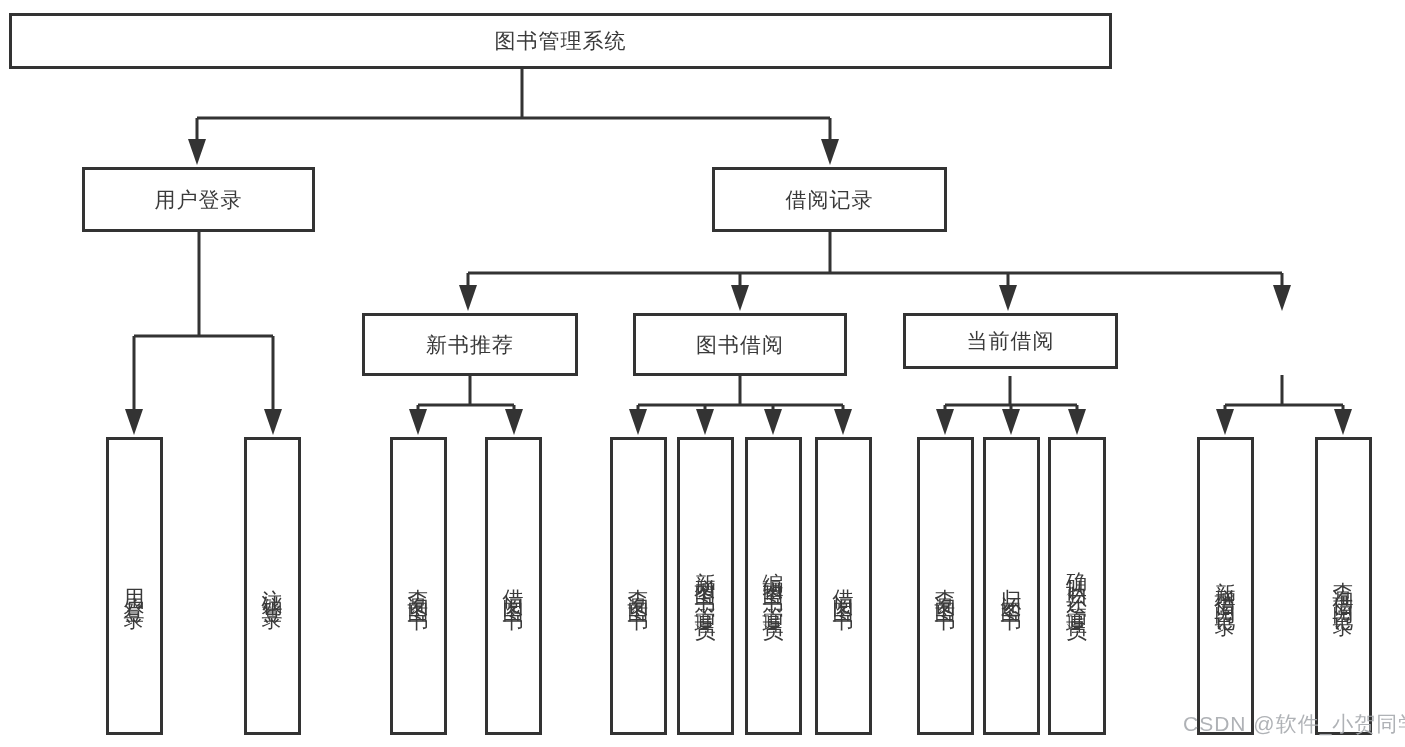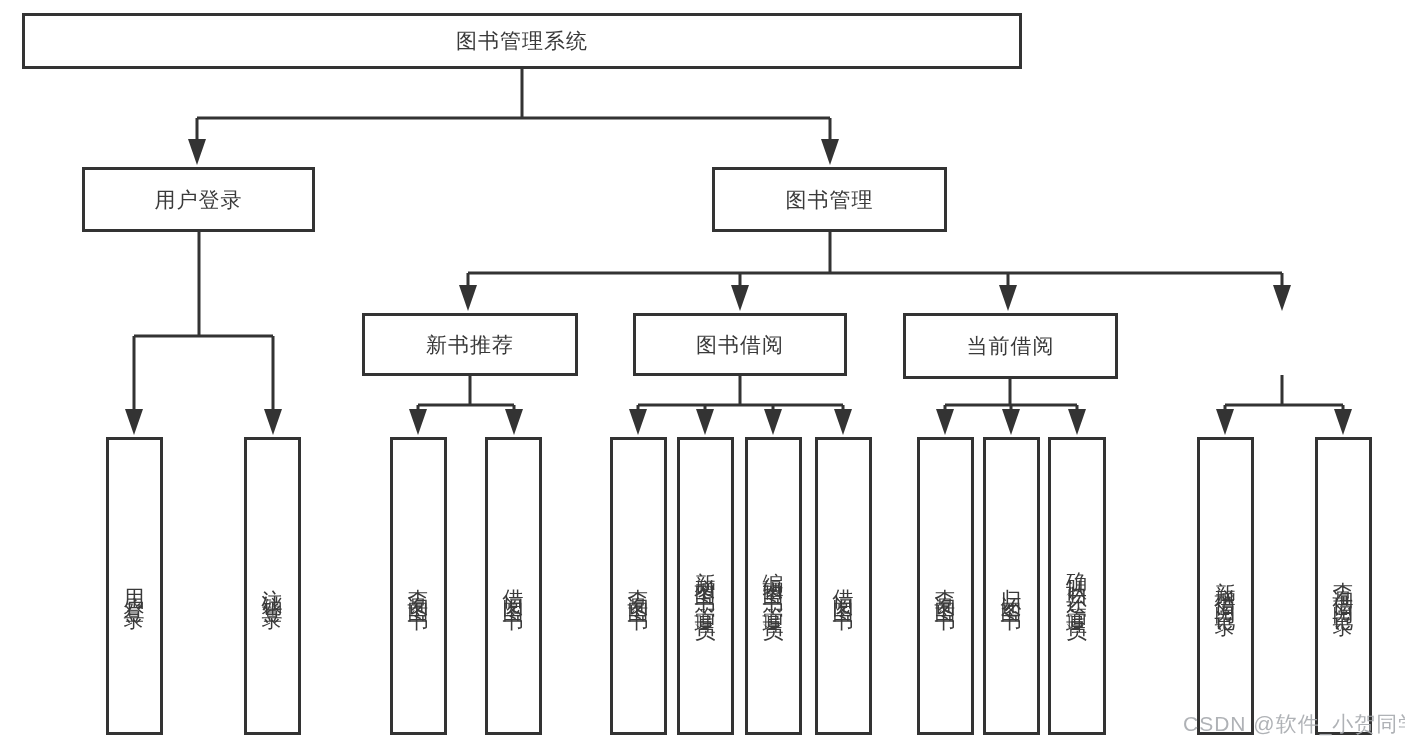--- a/index.html
+++ b/index.html
@@ -61,38 +61,38 @@
     <path d="M1010 376 V405 M945 405 H1077 M945 405 V411 M1011 405 V411 M1077 405 V411"></path>
     <polygon points="936,409 954,409 945,435"></polygon>
     <polygon points="1002,409 1020,409 1011,435"></polygon>
     <polygon points="1068,409 1086,409 1077,435"></polygon>
 
     <path d="M1282 375 V405 M1225 405 H1343 M1225 405 V411 M1343 405 V411"></path>
     <polygon points="1216,409 1234,409 1225,435"></polygon>
     <polygon points="1334,409 1352,409 1343,435"></polygon>
   </svg>
 
-  <div class="node h" style="left:22px;top:13px;width:1000px;height:56px">
+  <div class="node h" style="left:9px;top:13px;width:1103px;height:56px">
     <span>图书管理系统</span>
   </div>
 
   <div class="node h" style="left:82px;top:167px;width:233px;height:65px">
     <span>用户登录</span>
   </div>
   <div class="node h" style="left:712px;top:167px;width:235px;height:65px">
-    <span>图书管理</span>
+    <span>借阅记录</span>
   </div>
 
   <div class="node h" style="left:362px;top:313px;width:216px;height:63px">
     <span>新书推荐</span>
   </div>
   <div class="node h" style="left:633px;top:313px;width:214px;height:63px">
     <span>图书借阅</span>
   </div>
-  <div class="node h" style="left:903px;top:313px;width:215px;height:66px">
+  <div class="node h" style="left:903px;top:313px;width:215px;height:56px">
     <span>当前借阅</span>
   </div>
 
   <div class="node v" style="left:106px;top:437px;width:57px;height:298px">
     <span>用户登录</span>
   </div>
   <div class="node v" style="left:244px;top:437px;width:57px;height:298px">
     <span>注销登录</span>
   </div>
 

